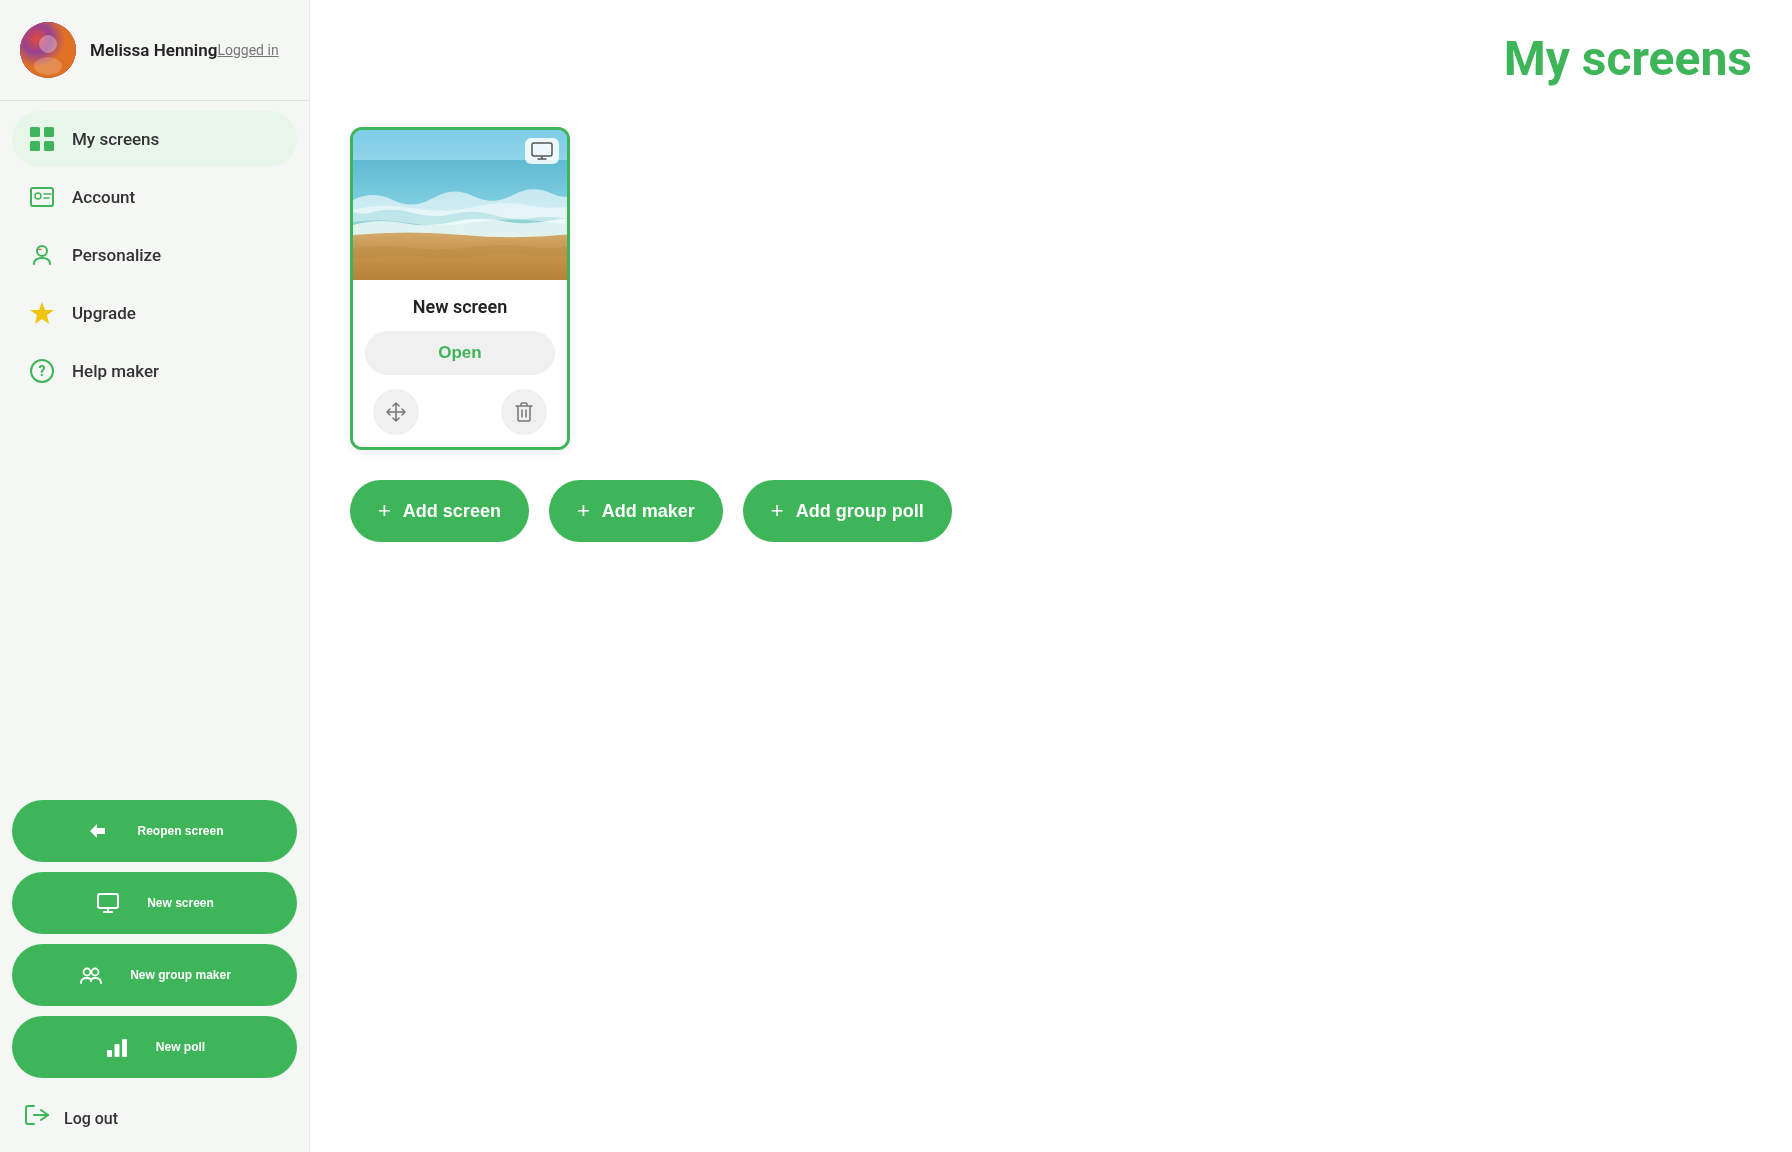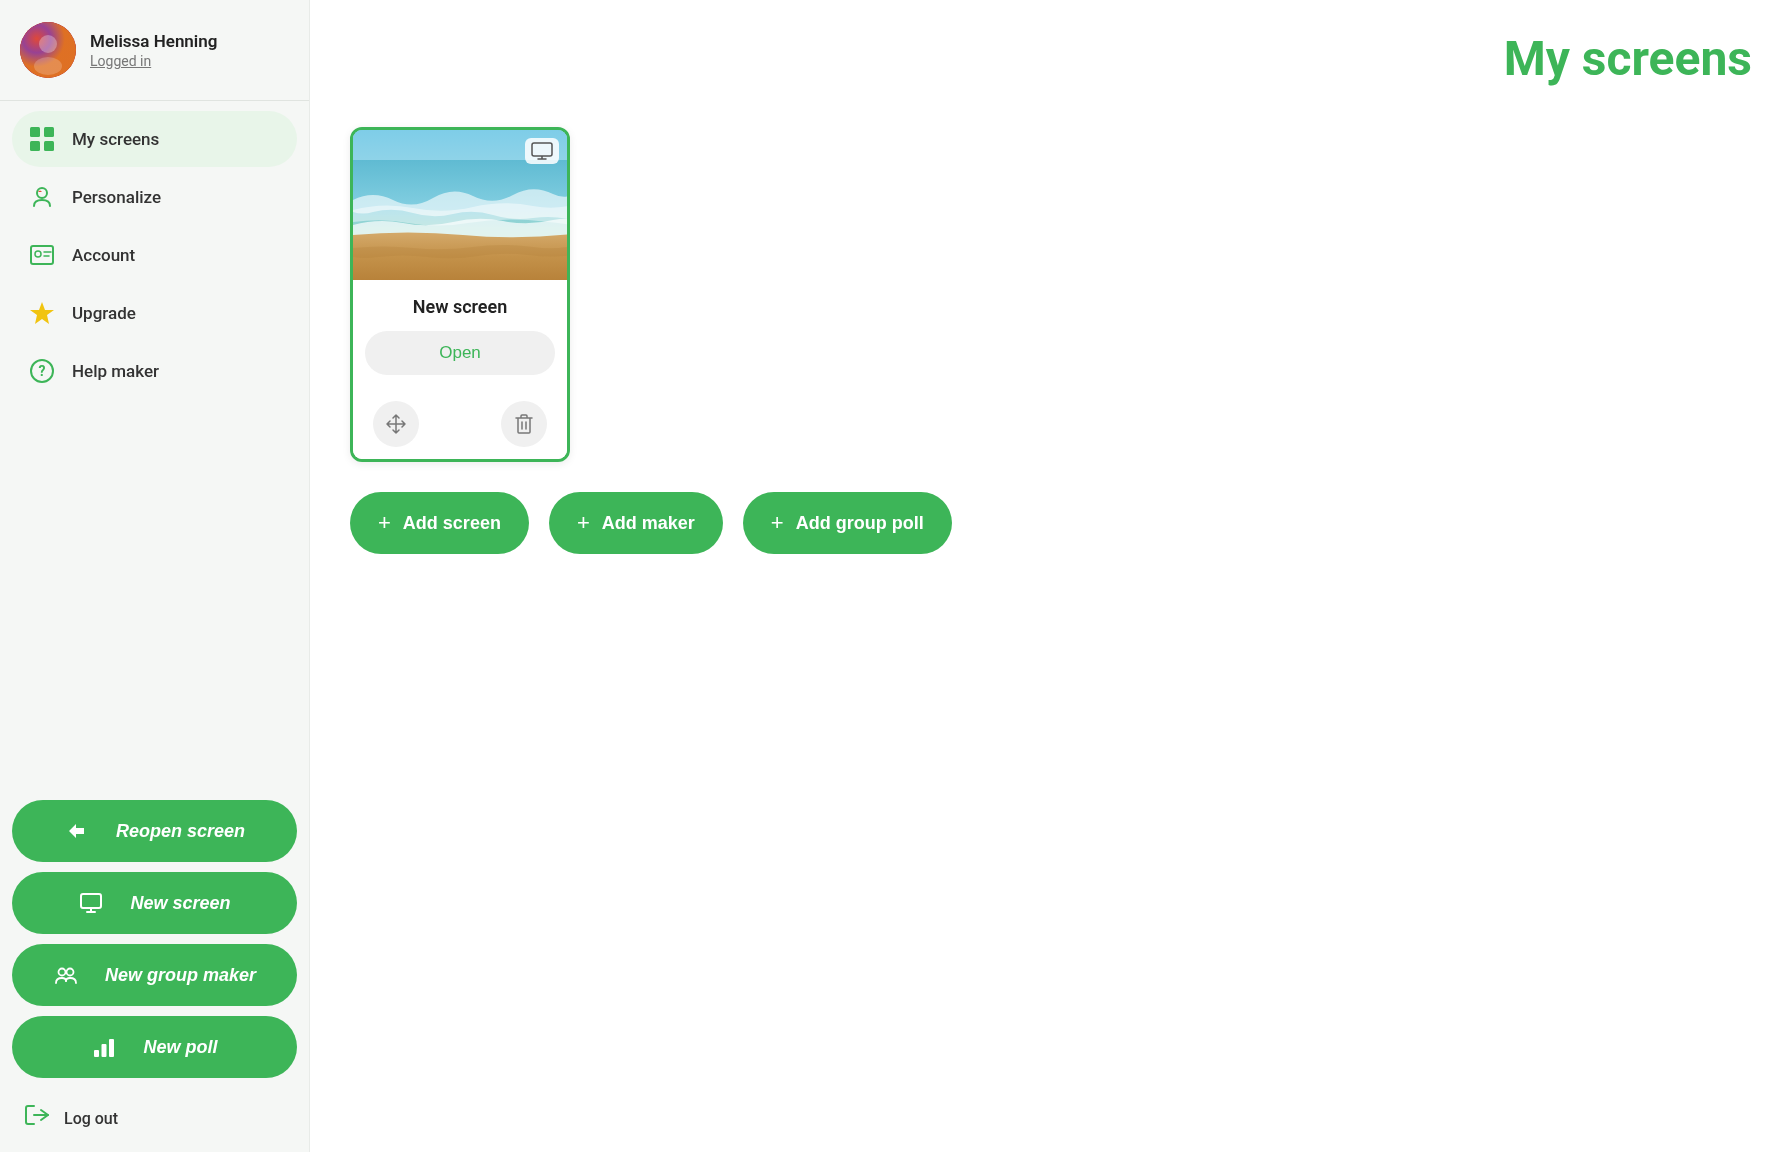--- a/index.html
+++ b/index.html
@@ -47,21 +47,21 @@
       display: flex;
       align-items: center;
       justify-content: center;
       color: #fff;
       font-size: 22px;
       font-weight: bold;
     }
 
     .user-info {
       display: flex;
-      flex-direction: column;
+      flex-direction: row;
     }
 
     .user-name {
       font-size: 17px;
       font-weight: 600;
       color: #222;
     }
 
     .user-status {
       font-size: 14px;
@@ -114,26 +114,25 @@
 
     .action-btn {
       display: flex;
       align-items: center;
       justify-content: center;
       gap: 26px;
       padding: 18px 20px;
       border-radius: 40px;
       background: #3db558;
       color: #fff;
-      font-size: 18px;
+      font-size: 12px;
       font-weight: 700;
       cursor: pointer;
       border: none;
       transition: background 0.15s;
-      font-style: italic;
     }
 
     .action-btn .btn-icon {
       width: 26px;
       height: 26px;
       display: flex;
       align-items: center;
       justify-content: center;
       flex-shrink: 0;
     }
@@ -222,25 +221,25 @@
     }
 
     .card-open-btn {
       display: block;
       width: 100%;
       padding: 12px;
       border-radius: 40px;
       background: #f0f0f0;
       border: none;
       font-size: 17px;
-      font-weight: 400;
+      font-weight: 700;
       color: #3db558;
       cursor: pointer;
       text-align: center;
-      margin-bottom: 26px;
+      margin-bottom: 14px;
       transition: background 0.15s;
     }
 
     .card-actions {
       display: flex;
       justify-content: space-between;
       padding: 0 8px;
     }
 
     .card-action-btn {
@@ -332,38 +331,38 @@
           <rect x="1" y="15" width="10" height="10" rx="1.5" fill="#3db558"></rect>
           <rect x="15" y="15" width="10" height="10" rx="1.5" fill="#3db558"></rect>
         </svg>
       </div>
       <span>My screens</span>
     </div>
 
     <div class="nav-item">
       <div class="nav-icon">
         <svg width="26" height="26" viewBox="0 0 26 26">
-          <circle cx="13" cy="9" r="5" fill="none" stroke="#3db558" stroke-width="2"></circle>
-          <path d="M5 22 Q5 16 13 16 Q21 16 21 22" fill="none" stroke="#3db558" stroke-width="2" stroke-linecap="round"></path>
-          <path d="M9 8 Q11 5 13 8" fill="#e74c3c" stroke="none"></path>
-        </svg>
-      </div>
-      <span>Personalize</span>
-    </div>
-
-    <div class="nav-item">
-      <div class="nav-icon">
-        <svg width="26" height="26" viewBox="0 0 26 26">
           <rect x="2" y="4" width="22" height="18" rx="2" fill="none" stroke="#3db558" stroke-width="2"></rect>
           <circle cx="9" cy="12" r="3" fill="none" stroke="#3db558" stroke-width="1.5"></circle>
           <line x1="15" y1="10" x2="22" y2="10" stroke="#3db558" stroke-width="1.5" stroke-linecap="round"></line>
           <line x1="15" y1="14" x2="20" y2="14" stroke="#3db558" stroke-width="1.5" stroke-linecap="round"></line>
         </svg>
       </div>
       <span>Account</span>
+    </div>
+
+    <div class="nav-item">
+      <div class="nav-icon">
+        <svg width="26" height="26" viewBox="0 0 26 26">
+          <circle cx="13" cy="9" r="5" fill="none" stroke="#3db558" stroke-width="2"></circle>
+          <path d="M5 22 Q5 16 13 16 Q21 16 21 22" fill="none" stroke="#3db558" stroke-width="2" stroke-linecap="round"></path>
+          <path d="M9 8 Q11 5 13 8" fill="#e74c3c" stroke="none"></path>
+        </svg>
+      </div>
+      <span>Personalize</span>
     </div>
 
     <div class="nav-item">
       <div class="nav-icon">
         <svg width="26" height="26" viewBox="0 0 26 26">
           <polygon points="13,2 16,10 25,10 18,15 20,24 13,19 6,24 8,15 1,10 10,10" fill="#f1c40f"></polygon>
         </svg>
       </div>
       <span>Upgrade</span>
     </div>

